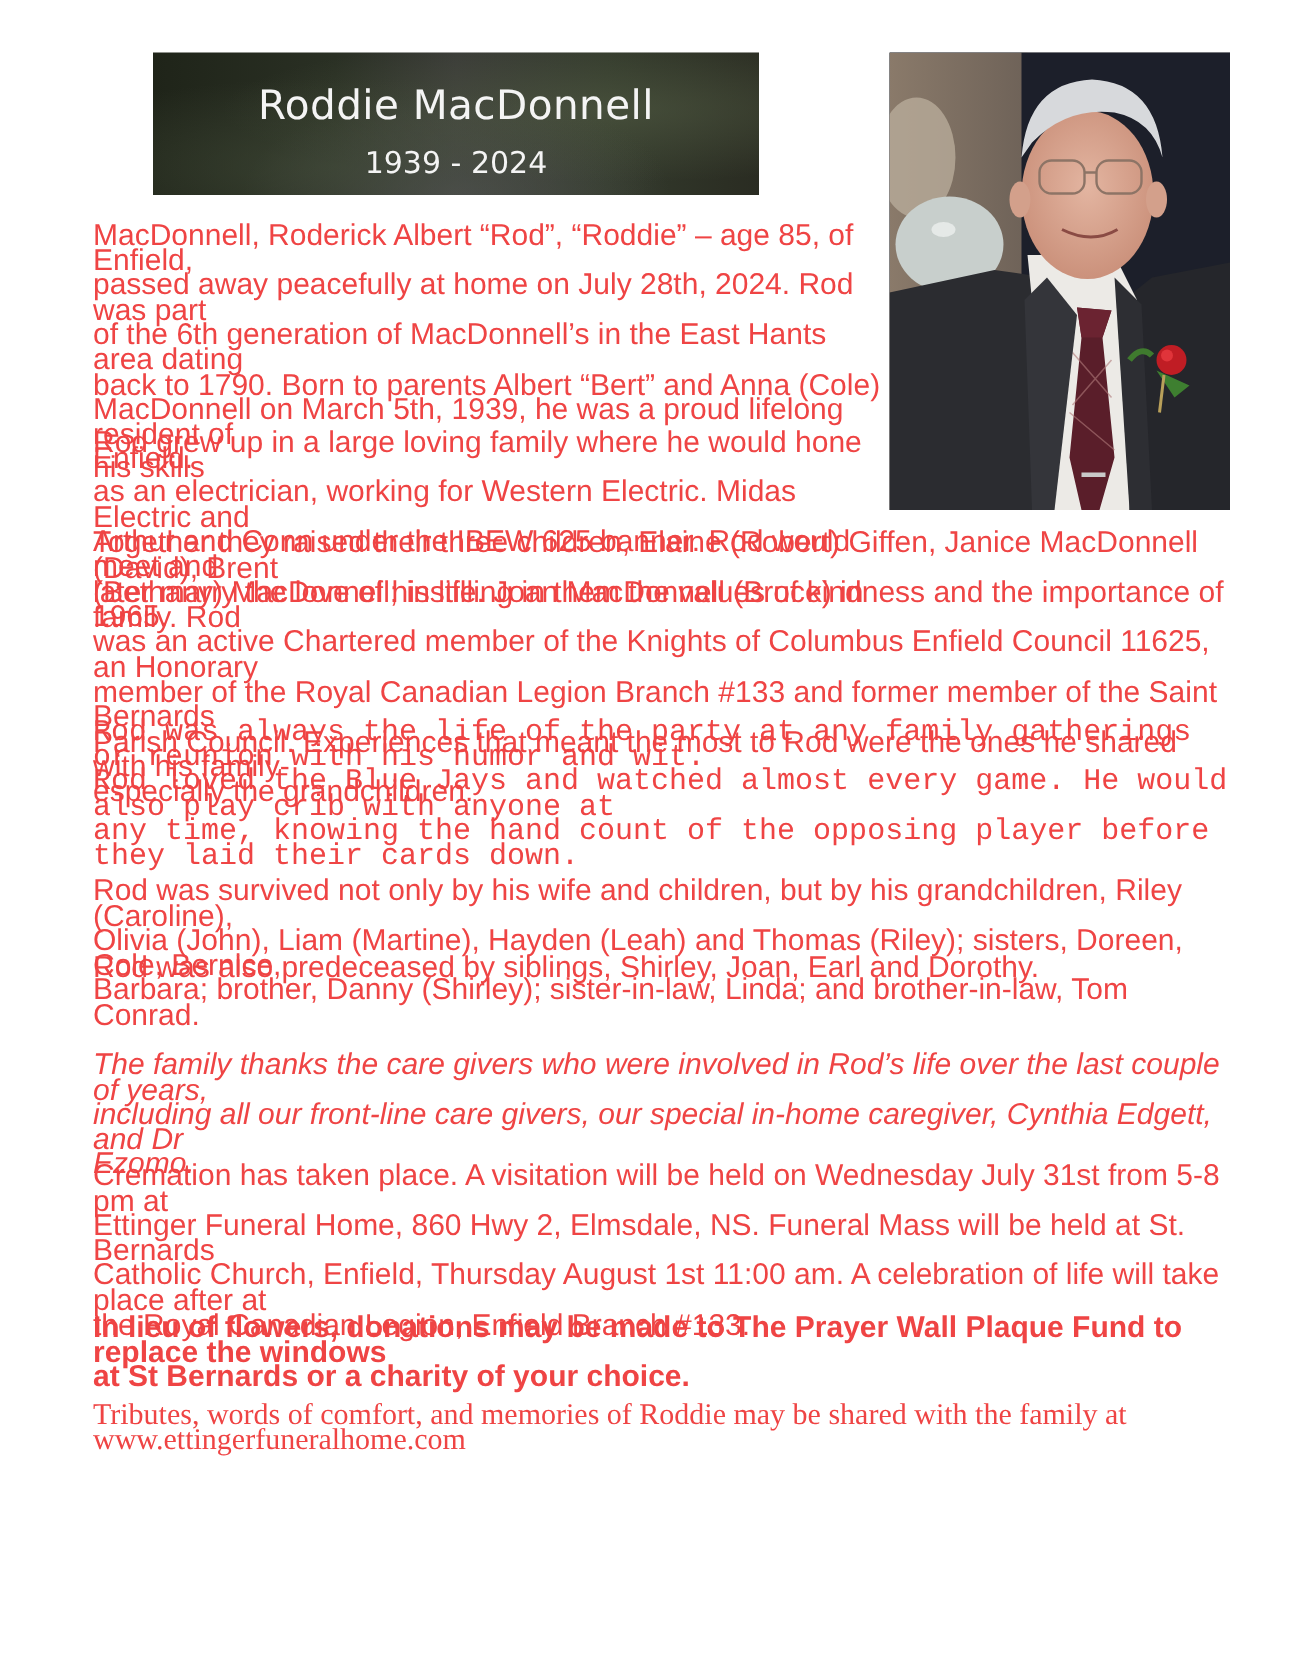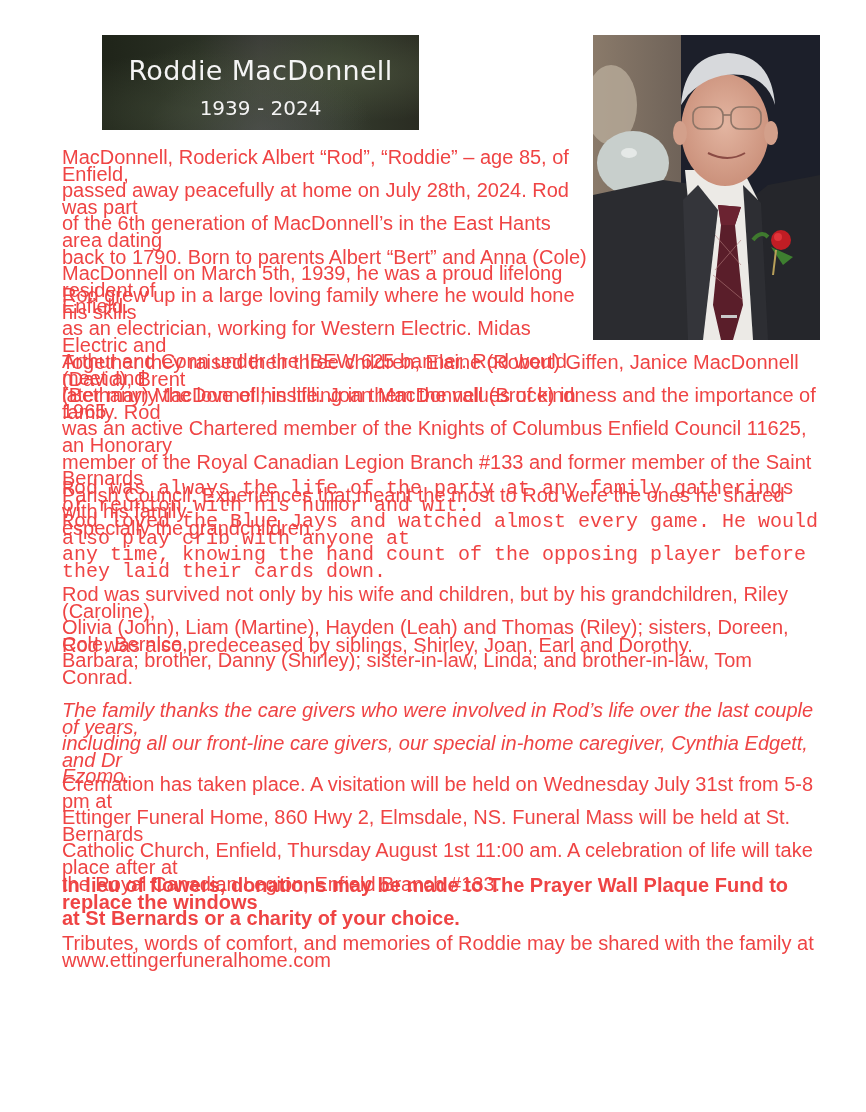--- a/index.html
+++ b/index.html
@@ -12,21 +12,21 @@
       height: 1112px;
       position: relative;
       overflow: hidden;
       font-family: "Liberation Sans", sans-serif;
       color: #111111;
     }
     .banner {
       position: absolute;
       left: 102px;
       top: 35px;
-      width: 317px;
+      width: 404px;
       height: 95px;
       background:
         radial-gradient(ellipse at 30% 80%, rgba(70,80,60,0.55) 0%, rgba(0,0,0,0) 55%),
         radial-gradient(ellipse at 75% 40%, rgba(85,95,70,0.55) 0%, rgba(0,0,0,0) 60%),
         radial-gradient(ellipse at 50% 100%, rgba(90,90,95,0.55) 0%, rgba(0,0,0,0) 50%),
         linear-gradient(90deg, #1f2419 0%, #2a3024 30%, #3a3b38 50%, #333a2c 75%, #2a2c22 100%);
       color: #f4f4f4;
       text-align: center;
       box-sizing: border-box;
     }
@@ -178,16 +178,16 @@
 Ettinger Funeral Home, 860 Hwy 2, Elmsdale, NS.  Funeral Mass will be held at St. Bernards
 Catholic Church, Enfield, Thursday August 1st 11:00 am. A celebration of life will take place after at
 the Royal Canadian Legion, Enfield Branch #133.</p>
 </div>
 
 <div class="text wide" style="top:877px;font-weight:bold;">
   <p class="p">In lieu of flowers, donations may be made to The Prayer Wall Plaque Fund to replace the windows
 at St Bernards or a charity of your choice.</p>
 </div>
 
-<div class="text wide" style="top:935px;">
+<div class="text wide" style="top:935px;font-family:Liberation Serif, serif;">
   <p class="p">Tributes, words of comfort, and memories of Roddie may be shared with the family at
 www.ettingerfuneralhome.com</p>
 </div>
 
 </body></html>

